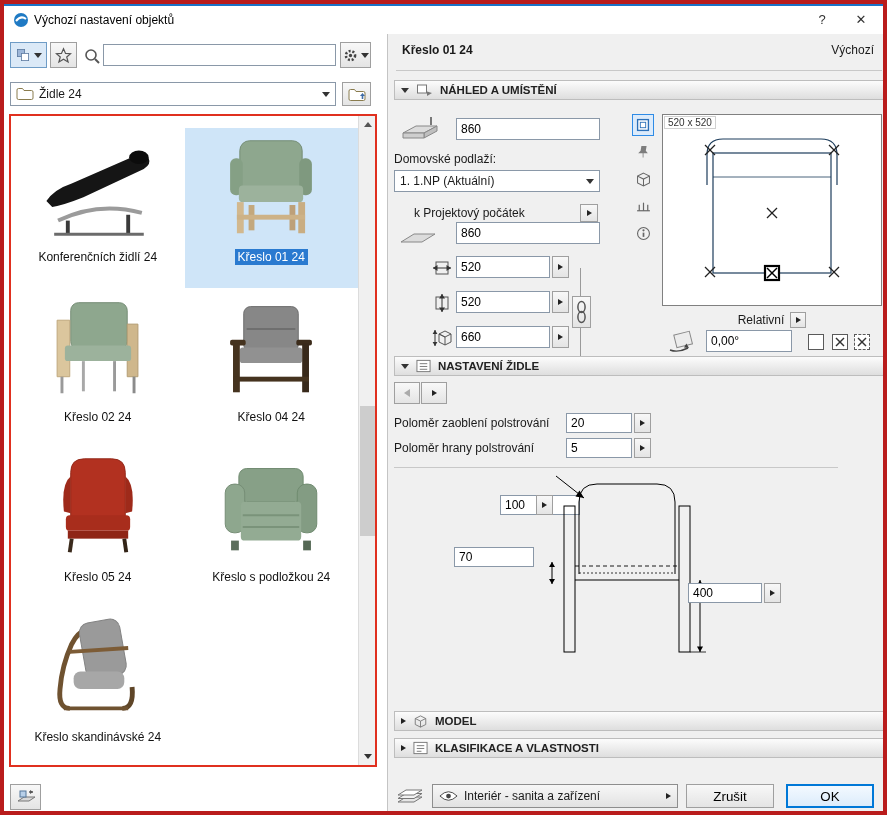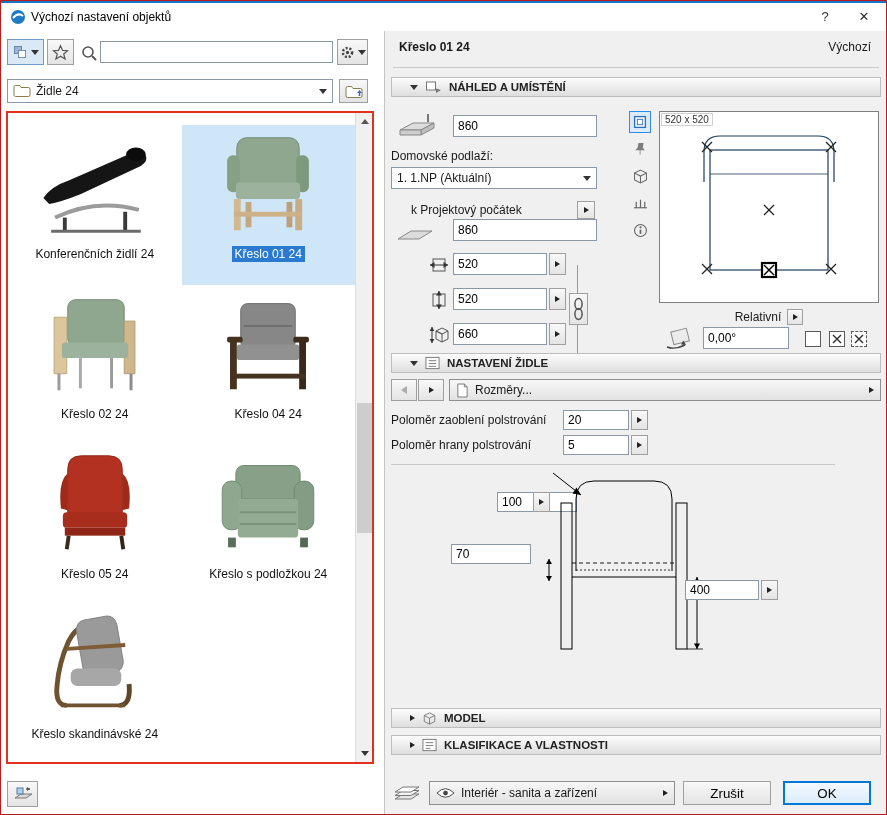--- a/index.html
+++ b/index.html
@@ -1,18 +1,18 @@
 <!DOCTYPE html>
 <html><head>
 <meta charset="utf-8">
 <style>
   * { margin:0; padding:0; box-sizing:border-box; }
   html,body { background:#d6d6d6; }
   body { font-family:"Liberation Sans","DejaVu Sans",sans-serif; font-size:12px; color:#1a1a1a; }
-  .window { position:relative; width:887px; height:815px; background:#c2410c; border:1px solid #b91c1c; overflow:hidden; }
+  .window { position:relative; width:887px; height:815px; background:#c2410c; border:4px solid #b91c1c; overflow:hidden; }
   .accent-top { position:absolute; top:0; left:0; right:0; height:2px; background:#1a73c7; }
   .abs { position:absolute; }
 
   
   .titlebar { position:absolute; top:2px; left:0; right:0; height:28px; background:#ffffff; }
   .titlebar .title { position:absolute; left:30px; top:7px; font-size:12px; color:#000; }
   .win-btn { position:absolute; top:0; height:28px; text-align:center; line-height:28px; font-size:13px; color:#333; background:transparent; border:none; }
   .win-help { right:44px; width:34px; }
   .win-close { right:0; width:44px; }
 
@@ -22,21 +22,21 @@
   .right-panel { position:absolute; left:384px; top:30px; width:502px; height:785px; background:#f0f0f0; }
 
   
   .input { border:1px solid #8a98a8; background:#fff; height:22px; font-family:inherit; font-size:12px; padding:0 4px; }
   .btn { background:linear-gradient(#f8f8f8,#e4e4e4); border:1px solid #9f9f9f; display:flex; align-items:center; justify-content:center; gap:3px; cursor:default; }
   .btn.active { background:#dbe9f7; border-color:#6f9cc6; }
   .arrowbtn { width:17px; height:22px; }
   .combo { background:#fff; border:1px solid #8a98a8; display:flex; align-items:center; gap:5px; padding:0 5px; }
   .combo .spacer, .popup .spacer { flex:1; }
   .popup { background:linear-gradient(#f7f7f7,#e2e2e2); border:1px solid #8e8e8e; display:flex; align-items:center; gap:6px; padding:0 6px; }
-  .sechdr { background:linear-gradient(#fcfcfc,#dedede); border:1px solid #bdbdbd; height:20px; display:flex; align-items:center; gap:7px; padding:0 18px; font-weight:bold; font-size:11.5px; color:#222; width:490px; }
+  .sechdr { background:linear-gradient(#fcfcfc,#dedede); border:1px solid #bdbdbd; height:20px; display:flex; align-items:center; gap:7px; padding:0 6px; font-weight:bold; font-size:11.5px; color:#222; width:490px; }
 
   
   .tri { width:0; height:0; display:inline-block; flex:0 0 auto; }
   .tri-d { border-left:4px solid transparent; border-right:4px solid transparent; border-top:5px solid #333; }
   .tri-u { border-left:4px solid transparent; border-right:4px solid transparent; border-bottom:5px solid #555; }
   .tri-r { border-top:4px solid transparent; border-bottom:4px solid transparent; border-left:6px solid #222; }
   .tri-r.small { border-top-width:3px; border-bottom-width:3px; border-left-width:5px; }
   .tri-l-dis { border-top:4px solid transparent; border-bottom:4px solid transparent; border-right:6px solid #ababab; }
 
   
@@ -507,29 +507,20 @@
       </svg>
       <span>NASTAVENÍ ŽIDLE</span>
     </div>
 
     <button class="btn nav-l">
         <span class="tri tri-l-dis"></span>
       </button>
     <button class="btn nav-r">
         <span class="tri tri-r small"></span>
       </button>
-    <div class="popup popup-pages">
-      <svg width="13" height="15" viewBox="0 0 14 16">
-        <path d="M2 1 L9 1 L12 4 L12 15 L2 15 Z" fill="#fff" stroke="#777"></path>
-        <path d="M9 1 L9 4 L12 4" fill="none" stroke="#777"></path>
-      </svg>
-      <span>Rozměry...</span>
-      <span class="spacer"></span>
-      <span class="tri tri-r small"></span>
-    </div>
 
     <div class="p1-lbl">Poloměr zaoblení polstrování</div>
     <input class="input p1-in" value="20" style="">
     <button class="btn arrowbtn p1-ab" style="height:20px">
         <span class="tri tri-r small"></span>
       </button>
 
     <div class="p2-lbl">Poloměr hrany polstrování</div>
     <input class="input p2-in" value="5" style="">
     <button class="btn arrowbtn p2-ab" style="height:20px">

